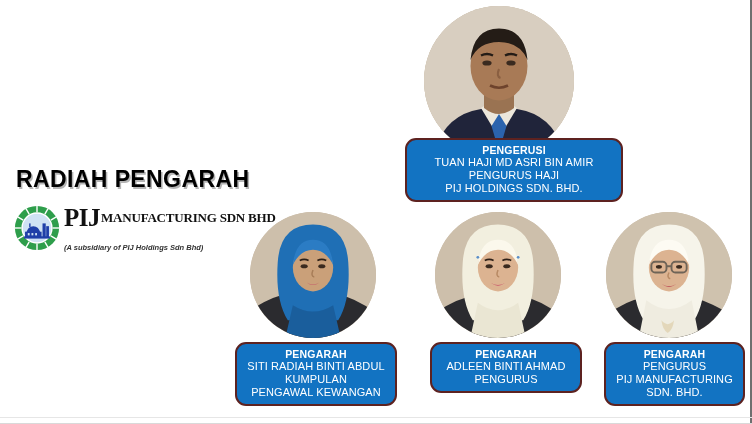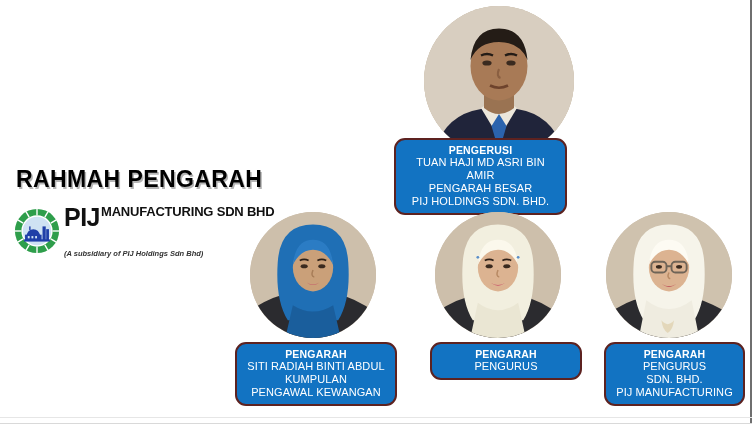--- a/index.html
+++ b/index.html
@@ -55,36 +55,37 @@
   }
   .logo-text{
     margin-left:4px;
     display:flex;
     flex-direction:column;
     justify-content:center;
     line-height:1;
   }
   .logo-row1{
     display:flex;
-    align-items:flex-start;
+    align-items:center;
     white-space:nowrap;
+    font-family:Liberation Serif, serif;
   }
   .logo-pij{
     font-size:25px;font-weight:bold;color:#111111;letter-spacing:-0.5px;
   }
   .logo-mfg{
     font-size:13px;font-weight:bold;color:#111111;letter-spacing:-0.2px;
     margin-left:1px;
   }
   .logo-sub{
     font-size:7.5px;
     font-style:italic;
     font-weight:bold;
     color:#333333;
-    margin-top:20px;
+    margin-top:14px;
     white-space:nowrap;
   }
 
   
   .portrait{
     position:absolute;
     border-radius:50%;
     overflow:hidden;
     background:#c9bba8;
   }
@@ -113,21 +114,21 @@
     font-weight:normal;
     letter-spacing:0.1px;
     display:block;
   }
 </style>
 </head>
 <body>
 
 <div id="stage">
 
-  <div class="heading">RAHMAH PENGARAH</div>
+  <div class="heading">RADIAH PENGARAH</div>
 
   <div class="logo-lockup">
     <div class="logo-mark">
       <svg width="46" height="46" viewBox="0 0 100 100" aria-hidden="true">
         <g>
 
           <g fill="#2e9e4b">
             <circle cx="50" cy="50" r="48"></circle>
           </g>
           <g stroke="#ffffff" stroke-width="3">
@@ -194,24 +195,24 @@
       <ellipse cx="42" cy="38" rx="3.1" ry="1.7" fill="#3a2a1f"></ellipse>
       <ellipse cx="58" cy="38" rx="3.1" ry="1.7" fill="#3a2a1f"></ellipse>
       <path d="M38 33 q4 -2 8 0" stroke="#241c16" stroke-width="1.6" fill="none"></path>
       <path d="M54 33 q4 -2 8 0" stroke="#241c16" stroke-width="1.6" fill="none"></path>
 
       <path d="M50 42 q-2 5 1 6" stroke="#8a5f41" stroke-width="1.4" fill="none"></path>
       <path d="M44 53 q6 3 12 0" stroke="#6e432c" stroke-width="1.8" fill="none"></path>
     </svg>
   </div>
 
-  <div class="card" style="left:394px;top:138px;width:173px;">
+  <div class="card" style="left:405px;top:138px;width:218px;">
     <span class="role">PENGERUSI</span>
     <span class="ln">TUAN HAJI MD ASRI BIN AMIR</span>
-    <span class="ln">PENGARAH BESAR</span>
+    <span class="ln">PENGURUS HAJI</span>
     <span class="ln">PIJ HOLDINGS SDN. BHD.</span>
   </div>
 
   <div class="portrait" style="left:250px;top:212px;width:126px;height:126px;">
     <svg class="p-bg" viewBox="0 0 100 100" preserveAspectRatio="xMidYMid slice" aria-hidden="true">
       <rect x="0" y="0" width="100" height="100" fill="#cdbfab"></rect>
       <path d="M0 78 q18 -12 34 -14 L50 62 L66 64 q18 4 34 16 L100 100 L0 100 z" fill="#2b2b2f"></path>
 
       <path d="M50 10 q26 0 28 30 q2 30 -8 46 L30 86 q-10 -16 -8 -46 Q24 10 50 10 z" fill="#1f6fb5"></path>
       <path d="M34 74 q16 10 32 0 l6 26 L28 100 z" fill="#1a5e9c"></path>
@@ -271,27 +272,28 @@
 
   <div class="card" style="left:235px;top:342px;width:162px;">
     <span class="role">PENGARAH</span>
     <span class="ln">SITI RADIAH BINTI ABDUL</span>
     <span class="ln">KUMPULAN</span>
     <span class="ln">PENGAWAL KEWANGAN</span>
   </div>
 
   <div class="card" style="left:430px;top:342px;width:152px;">
     <span class="role">PENGARAH</span>
+    <span class="ln">ADLEEN BINTI AHMAD</span>
     <span class="ln">PENGURUS</span>
   </div>
 
   <div class="card" style="left:604px;top:342px;width:141px;">
     <span class="role">PENGARAH</span>
     <span class="ln">PENGURUS</span>
+    <span class="ln">PIJ MANUFACTURING</span>
     <span class="ln">SDN. BHD.</span>
-    <span class="ln">PIJ MANUFACTURING</span>
   </div>
 
   <div class="edge-right"></div>
   <div class="edge-bottom2"></div>
   <div class="edge-bottom"></div>
 
 </div>
 
 </body></html>

